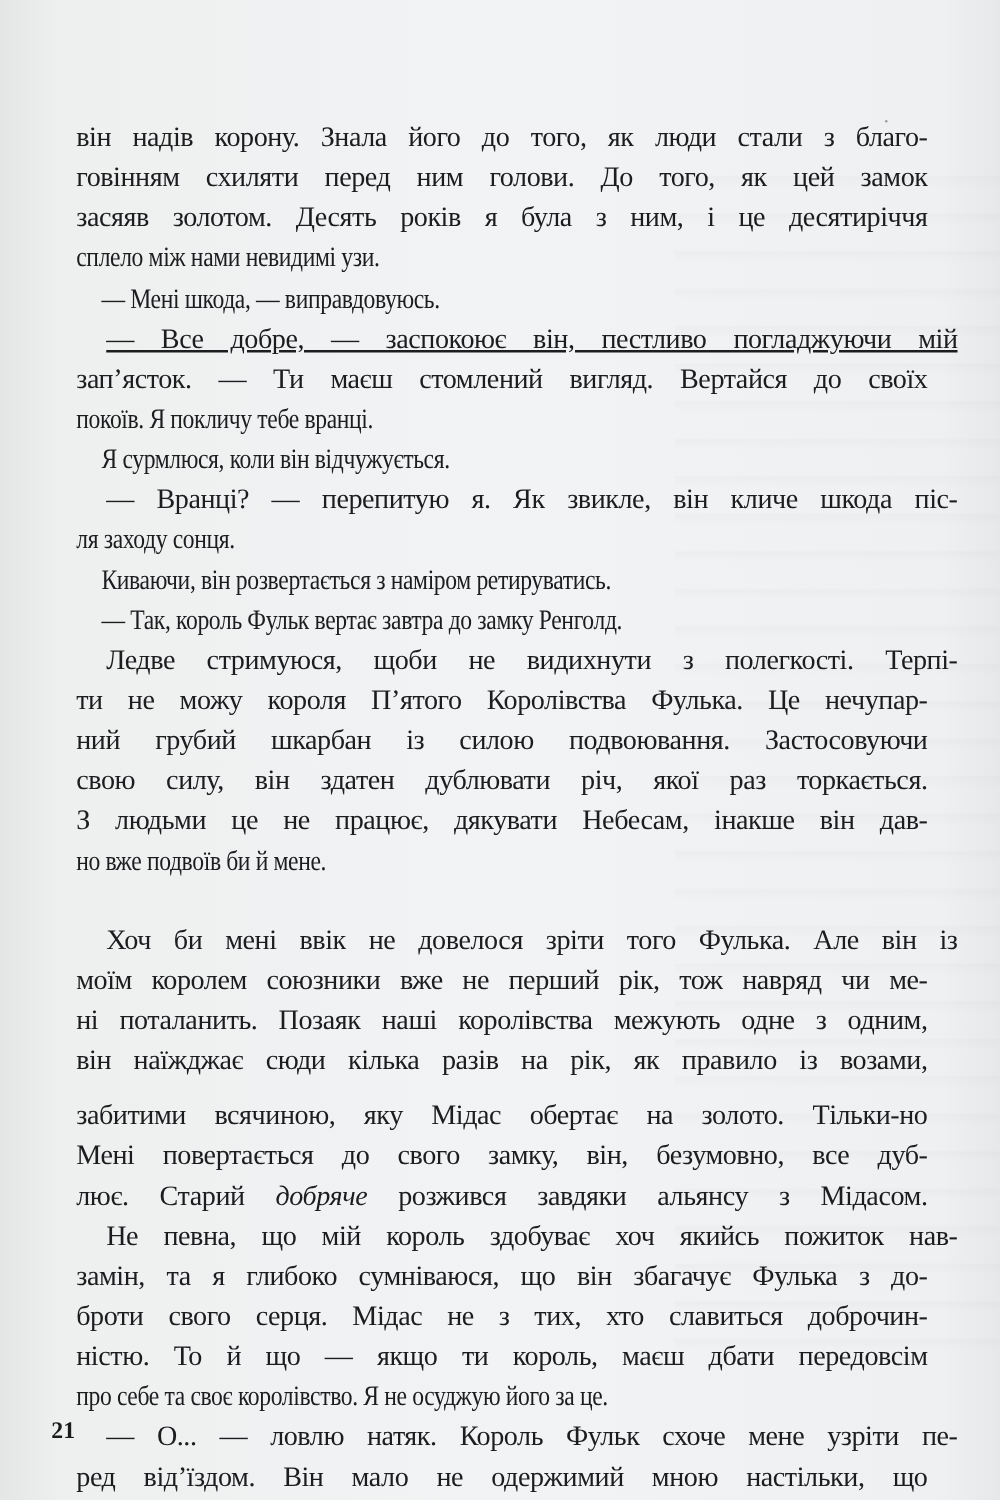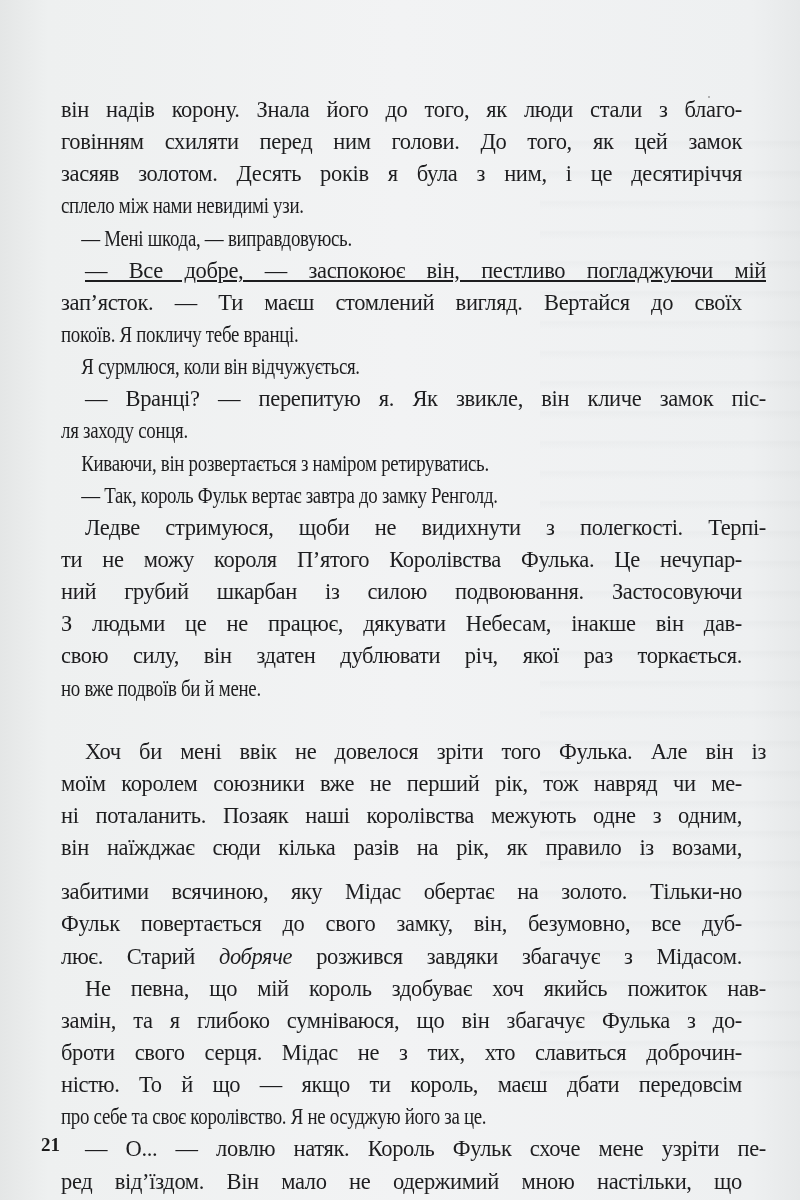--- a/index.html
+++ b/index.html
@@ -79,37 +79,37 @@
 <div class="page">
   <div class="line" style="width: 681px; transform: scaleX(1);">він надів корону. Знала його до того, як люди стали з благо-</div>
   <div class="line" style="width: 681px; transform: scaleX(1);">говінням схиляти перед ним голови. До того, як цей замок</div>
   <div class="line" style="width: 681px; transform: scaleX(1);">засяяв золотом. Десять років я була з ним, і це десятиріччя</div>
   <div class="line last" style="width: 810.714px; transform: scaleX(0.84);">сплело між нами невидимі узи.</div>
   <div class="line indent last" style="width: 810.714px; transform: scaleX(0.84);">— Мені шкода, — виправдовуюсь.</div>
   <div class="line indent" style="width: 681px; transform: scaleX(1); text-decoration: underline;">— Все добре, — заспокоює він, пестливо погладжуючи мій</div>
   <div class="line" style="width: 681px; transform: scaleX(1);">зап’ясток. — Ти маєш стомлений вигляд. Вертайся до своїх</div>
   <div class="line last" style="width: 810.714px; transform: scaleX(0.84);">покоїв. Я покличу тебе вранці.</div>
   <div class="line indent last" style="width: 810.714px; transform: scaleX(0.84);">Я сурмлюся, коли він відчужується.</div>
-  <div class="line indent" style="width: 681px; transform: scaleX(1);">— Вранці? — перепитую я. Як звикле, він кличе замок піс-</div>
+  <div class="line indent" style="width: 681px; transform: scaleX(1);">— Вранці? — перепитую я. Як звикле, він кличе шкода піс-</div>
   <div class="line last" style="width: 810.714px; transform: scaleX(0.84);">ля заходу сонця.</div>
   <div class="line indent last" style="width: 810.714px; transform: scaleX(0.84);">Киваючи, він розвертається з наміром ретируватись.</div>
   <div class="line indent last" style="width: 810.714px; transform: scaleX(0.84);">— Так, король Фульк вертає завтра до замку Ренголд.</div>
   <div class="line indent" style="width: 681px; transform: scaleX(1);">Ледве стримуюся, щоби не видихнути з полегкості. Терпі-</div>
   <div class="line" style="width: 681px; transform: scaleX(1);">ти не можу короля П’ятого Королівства Фулька. Це нечупар-</div>
   <div class="line" style="width: 681px; transform: scaleX(1);">ний грубий шкарбан із силою подвоювання. Застосовуючи</div>
+  <div class="line" style="width: 681px; transform: scaleX(1);">свою силу, він здатен дублювати річ, якої раз торкається.</div>
   <div class="line" style="width: 681px; transform: scaleX(1);">З людьми це не працює, дякувати Небесам, інакше він дав-</div>
-  <div class="line" style="width: 681px; transform: scaleX(1);">свою силу, він здатен дублювати річ, якої раз торкається.</div>
   <div class="line last" style="width: 810.714px; transform: scaleX(0.84);">но вже подвоїв би й мене.</div>
   <div class="line indent" style="width: 681px; transform: scaleX(1); margin-top: 31px;">Хоч би мені ввік не довелося зріти того Фулька. Але він із</div>
   <div class="line" style="width: 681px; transform: scaleX(1);">моїм королем союзники вже не перший рік, тож навряд чи ме-</div>
   <div class="line" style="width: 681px; transform: scaleX(1);">ні поталанить. Позаяк наші королівства межують одне з одним,</div>
   <div class="line" style="width: 681px; transform: scaleX(1);">він наїжджає сюди кілька разів на рік, як правило із возами,</div>
   <div class="line" style="width: 681px; transform: scaleX(1); margin-top: 12px;">забитими всячиною, яку Мідас обертає на золото. Тільки-но</div>
-  <div class="line" style="width: 681px; transform: scaleX(1);">Фульк повертається до свого замку, він, безумовно, все дуб-</div>
-  <div class="line" style="width: 681px; transform: scaleX(1);"><span>лює. Старий </span><span class="it">добряче</span><span> розжився завдяки збагачує з Мідасом.</span></div>
+  <div class="line" style="width: 681px; transform: scaleX(1);">Мені повертається до свого замку, він, безумовно, все дуб-</div>
+  <div class="line" style="width: 681px; transform: scaleX(1);"><span>лює. Старий </span><span class="it">добряче</span><span> розжився завдяки альянсу з Мідасом.</span></div>
   <div class="line indent" style="width: 681px; transform: scaleX(1);">Не певна, що мій король здобуває хоч якийсь пожиток нав-</div>
   <div class="line" style="width: 681px; transform: scaleX(1);">замін, та я глибоко сумніваюся, що він збагачує Фулька з до-</div>
   <div class="line" style="width: 681px; transform: scaleX(1);">броти свого серця. Мідас не з тих, хто славиться доброчин-</div>
   <div class="line" style="width: 681px; transform: scaleX(1);">ністю. То й що — якщо ти король, маєш дбати передовсім</div>
   <div class="line last" style="width: 810.714px; transform: scaleX(0.84);">про себе та своє королівство. Я не осуджую його за це.</div>
   <div class="line indent" style="width: 681px; transform: scaleX(1);">— О... — ловлю натяк. Король Фульк схоче мене узріти пе-</div>
   <div class="line" style="width: 681px; transform: scaleX(1);">ред від’їздом. Він мало не одержимий мною настільки, що</div>
   <div class="line last" style="width: 810.714px; transform: scaleX(0.84);">навіть не намагається цього приховати.</div>
 </div>
 

